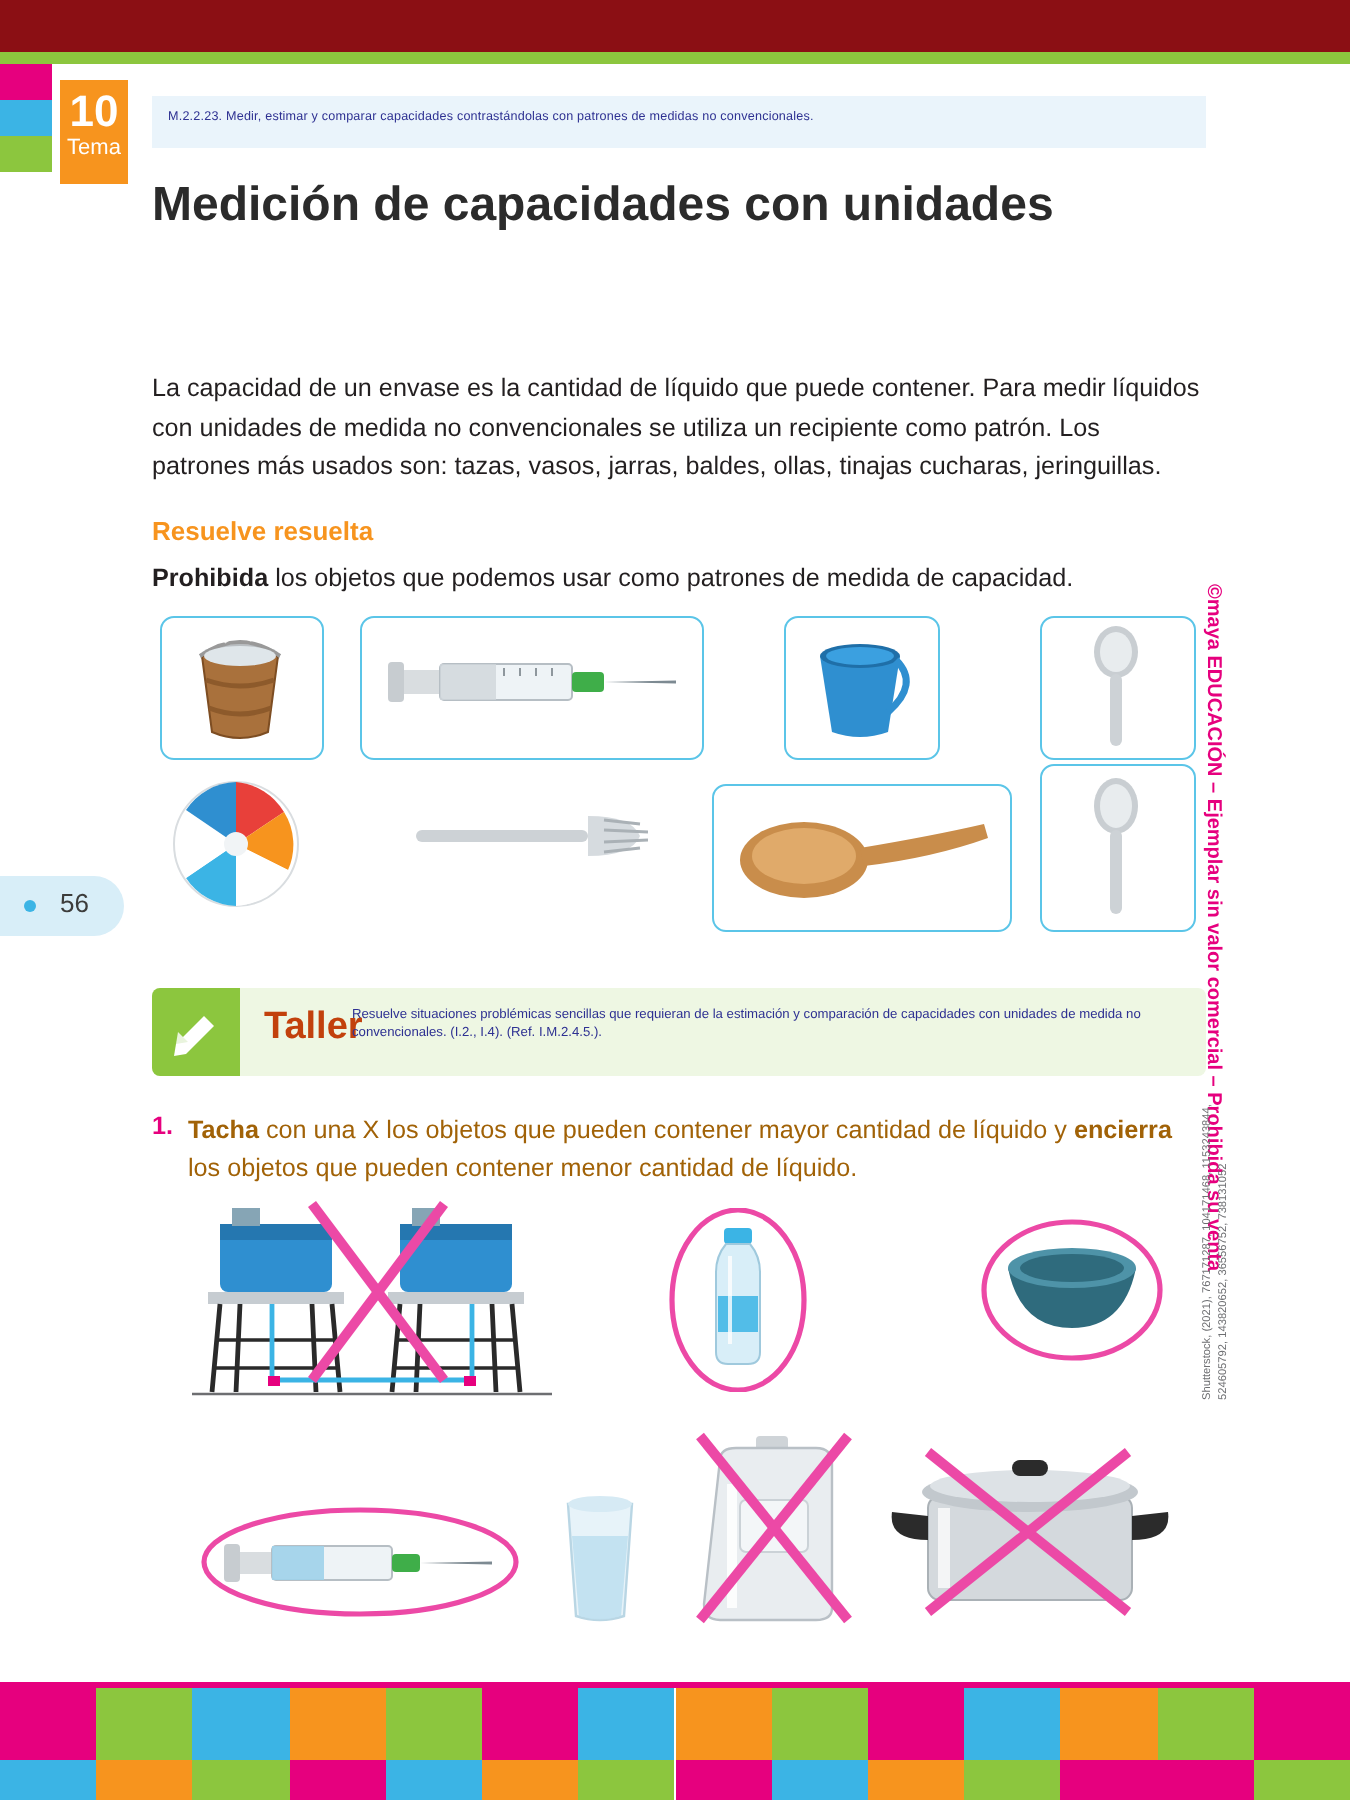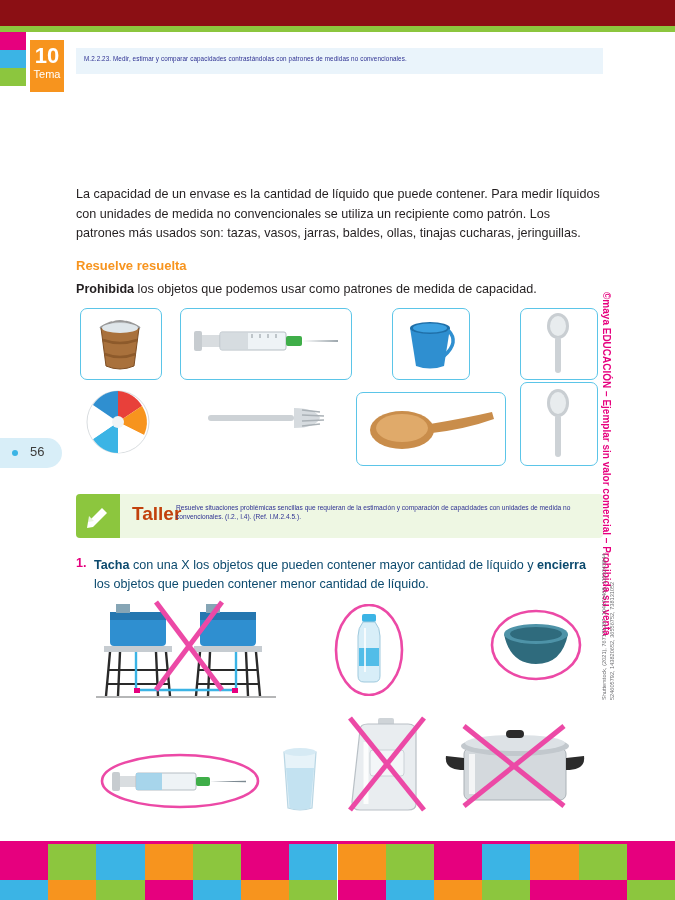--- a/index.html
+++ b/index.html
@@ -35,21 +35,21 @@
   
   .frame{position:absolute;border:1.2px solid #5bc5e8;border-radius:7px;background:#fff;}
   .imgbox{position:absolute;}
   
   .taller-band{position:absolute;top:494px;left:76px;width:527px;height:44px;background:#eef7e3;border-radius:4px;}
   .taller-tab{position:absolute;top:494px;left:76px;width:44px;height:44px;background:#8cc63e;border-radius:4px 0 0 4px;}
   .taller-word{position:absolute;top:503px;left:132px;font-size:19px;color:#c2410c;font-weight:bold;}
   .taller-text{position:absolute;top:503px;left:176px;width:420px;font-size:6.6px;color:#2e3192;line-height:9px;}
   
   .ex-num{position:absolute;top:556px;left:76px;color:#e6007e;font-size:12.6px;font-weight:bold;}
-  .ex-text{position:absolute;top:556px;left:94px;width:510px;font-size:12.6px;color:#0c4a6e;line-height:19px;}
+  .ex-text{position:absolute;top:556px;left:94px;width:510px;font-size:12.6px;color:#a16207;line-height:19px;}
   .ex-text b{font-weight:bold;}
   
   .pagenum-tab{position:absolute;top:438px;left:0;width:62px;height:30px;background:#d8eef8;
     border-radius:0 15px 15px 0;}
   .pagenum-dot{position:absolute;top:450px;left:12px;width:6px;height:6px;border-radius:50%;background:#3bb4e5;}
   .pagenum{position:absolute;top:444px;left:30px;font-size:13px;color:#3c3c3b;}
   
   .vert-right{position:absolute;top:292px;left:612px;width:220px;
     transform:rotate(90deg);transform-origin:0 0;
     font-size:10px;color:#e6007e;font-weight:bold;white-space:nowrap;}
@@ -74,21 +74,21 @@
 
 <div class="tema-box">
   <span class="tema-num">10</span>
   <span class="tema-label">Tema</span>
 </div>
 
 <div class="code-bar"></div>
 <div class="code-text">M.2.2.23. Medir, estimar y comparar capacidades contrastándolas con patrones de medidas no convencionales.</div>
 
 <div class="title">
-  <br>
+  <span>Medición de capacidades con unidades</span><br>
 </div>
 
 <div class="intro">La capacidad de un envase es la cantidad de líquido que puede contener. Para medir líquidos con unidades de medida no convencionales se utiliza un recipiente como patrón. Los patrones más usados son: tazas, vasos, jarras, baldes, ollas, tinajas cucharas, jeringuillas.</div>
 
 <div class="act-title">Resuelve resuelta</div>
 <div class="act-sub">
   <b>Prohibida</b><span> los objetos que podemos usar como patrones de medida de capacidad.</span>
 </div>
 
 <div class="frame" style="top:308px;left:80px;width:80px;height:70px;"></div>

